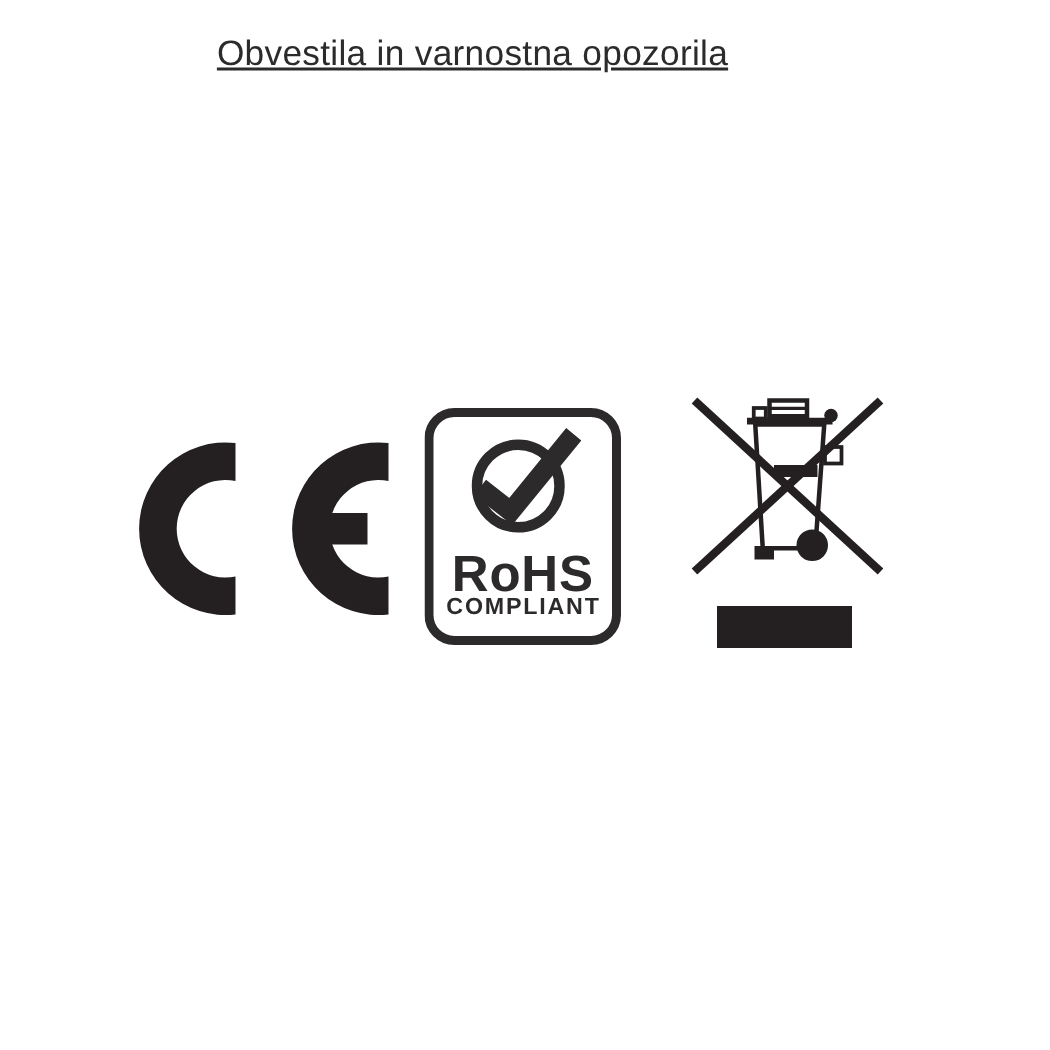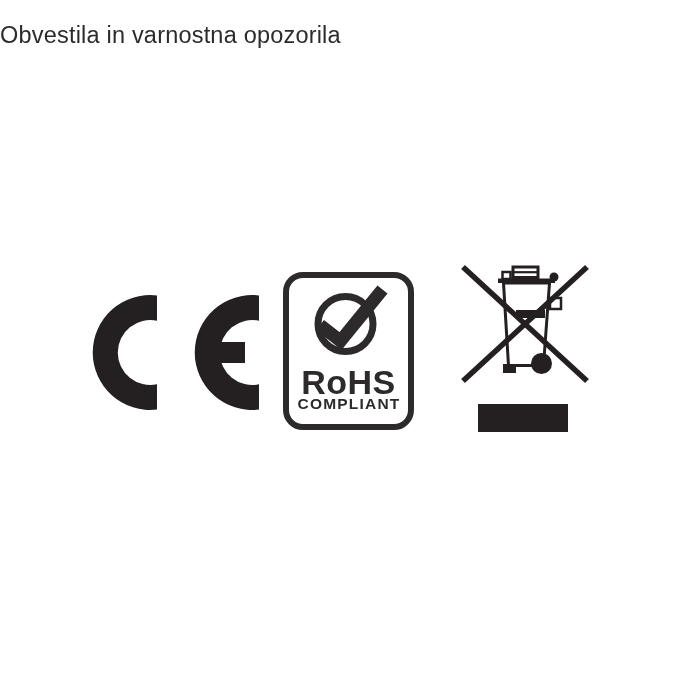--- a/index.html
+++ b/index.html
@@ -15,25 +15,26 @@
     position: relative;
     width: 700px;
     height: 700px;
   }
   h1.page-title {
     position: absolute;
     top: 22px;
     left: 0;
     width: 630px;
     margin: 0;
-    text-align: left;
+    text-align: center;
     font-size: 23.5px;
     font-weight: 400;
     letter-spacing: 0.2px;
     color: var(--title-color, #2b2b2b);
+    text-decoration: underline;
   }
   svg { position: absolute; display: block; }
   .svg-ce   { left: 90px;  top: 293px; }
   .svg-rohs { left: 283px; top: 272px; }
   .svg-weee { left: 458px; top: 258px; }
 
   
   .fill-mark   { fill: var(--mark-color, #242021); stroke: none; }
   .stroke-mark { stroke: var(--mark-color, #242021); fill: none; }
   .stroke-rohs { stroke: var(--rohs-badge-color, #2d2a2b); fill: none; }

